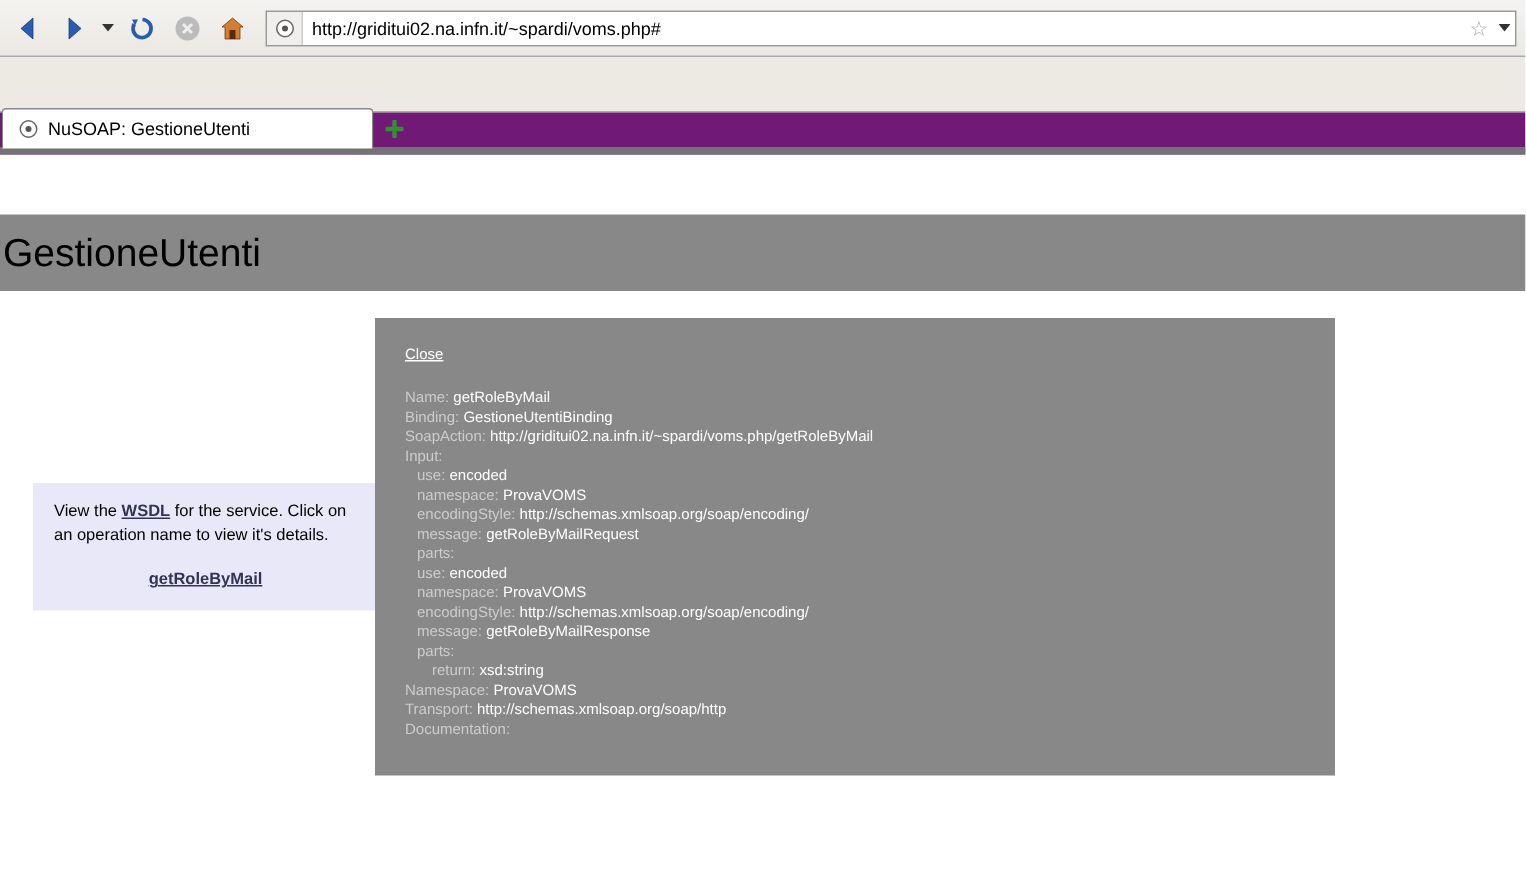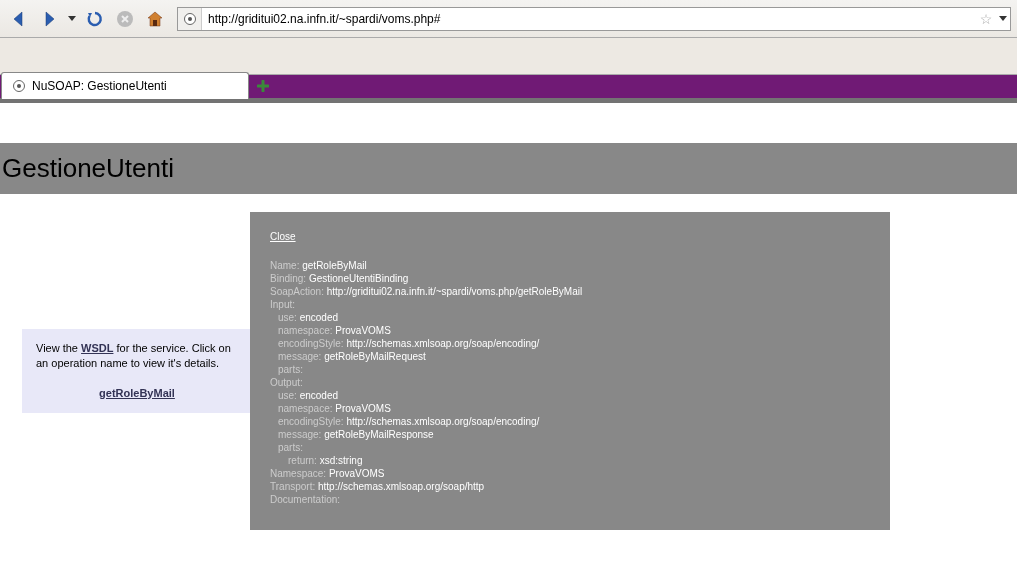--- a/index.html
+++ b/index.html
@@ -286,21 +286,20 @@
         <div><span class="label">Binding: </span><span class="value">GestioneUtentiBinding</span></div>
         <div><span class="label">SoapAction: </span><span class="value">http://griditui02.na.infn.it/~spardi/voms.php/getRoleByMail</span></div>
 
         <div><span class="label">Input:</span></div>
         <div class="ind1"><span class="label">use: </span><span class="value">encoded</span></div>
         <div class="ind1"><span class="label">namespace: </span><span class="value">ProvaVOMS</span></div>
         <div class="ind1"><span class="label">encodingStyle: </span><span class="value">http://schemas.xmlsoap.org/soap/encoding/</span></div>
         <div class="ind1"><span class="label">message: </span><span class="value">getRoleByMailRequest</span></div>
         <div class="ind1"><span class="label">parts:</span></div>
 
-        <div><span class="label">Output:</span></div>
         <div class="ind1"><span class="label">use: </span><span class="value">encoded</span></div>
         <div class="ind1"><span class="label">namespace: </span><span class="value">ProvaVOMS</span></div>
         <div class="ind1"><span class="label">encodingStyle: </span><span class="value">http://schemas.xmlsoap.org/soap/encoding/</span></div>
         <div class="ind1"><span class="label">message: </span><span class="value">getRoleByMailResponse</span></div>
         <div class="ind1"><span class="label">parts:</span></div>
         <div class="ind2"><span class="label">return: </span><span class="value">xsd:string</span></div>
 
         <div><span class="label">Namespace: </span><span class="value">ProvaVOMS</span></div>
         <div><span class="label">Transport: </span><span class="value">http://schemas.xmlsoap.org/soap/http</span></div>
         <div><span class="label">Documentation: </span></div>

